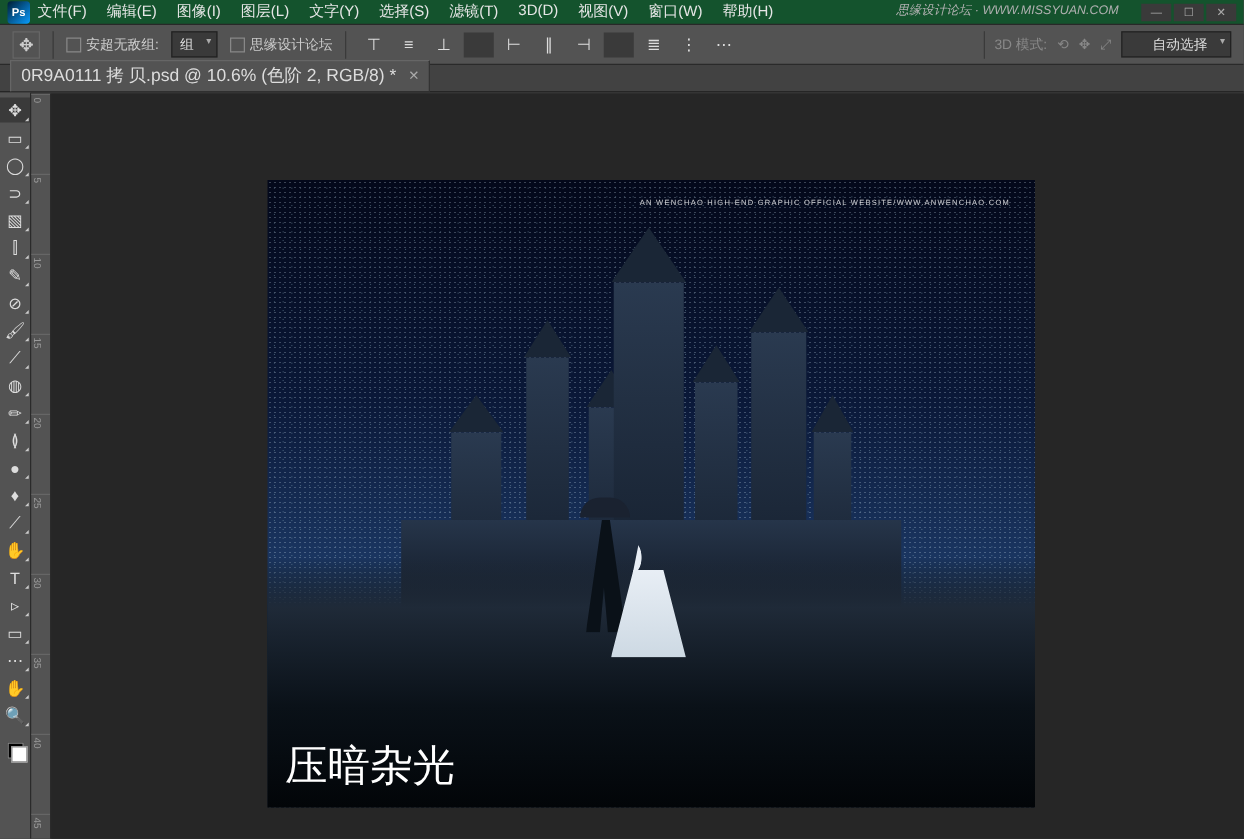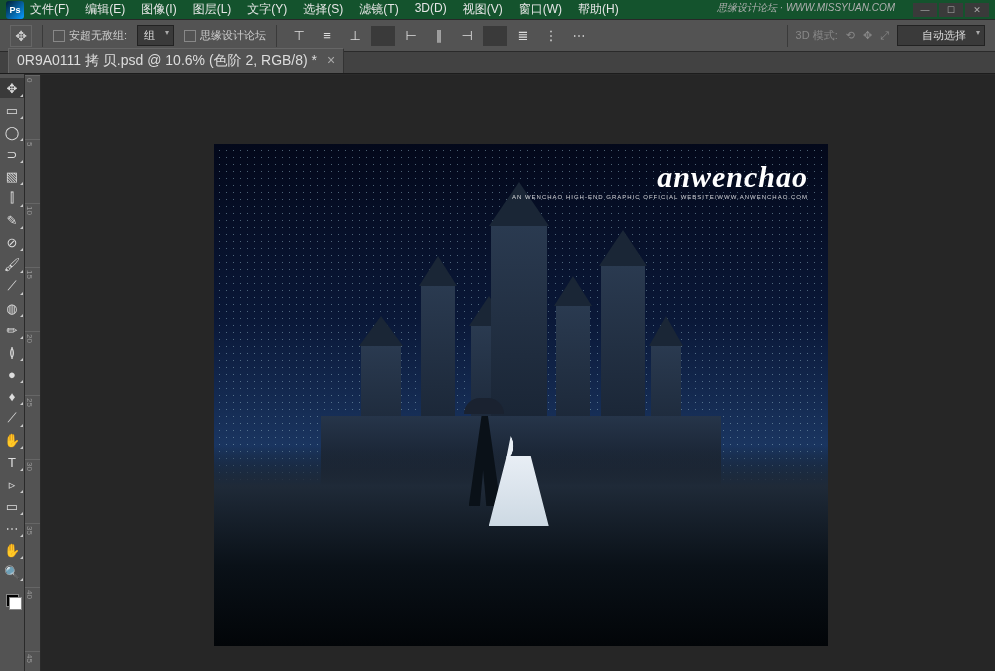--- a/index.html
+++ b/index.html
@@ -199,22 +199,22 @@
               </div>
             <div class="tower" style="left:0;width:400px;height:70px;background:linear-gradient(180deg,#26354a,#121a26)"></div>
           </div>
           <div class="horizon"></div>
           <div class="couple">
             <div class="umbrella"></div>
             <div class="groom"></div>
             <div class="bride"></div>
           </div>
           <div class="brand">
-            <div class="script">anwenchao</div>
             <div class="tiny">AN WENCHAO HIGH-END GRAPHIC OFFICIAL WEBSITE/WWW.ANWENCHAO.COM</div>
           </div>
+          <div class="caption">压暗杂光</div>
         </div>
       </div>
     </div>
 
   </div>
 
 </div>
 
 </body></html>

